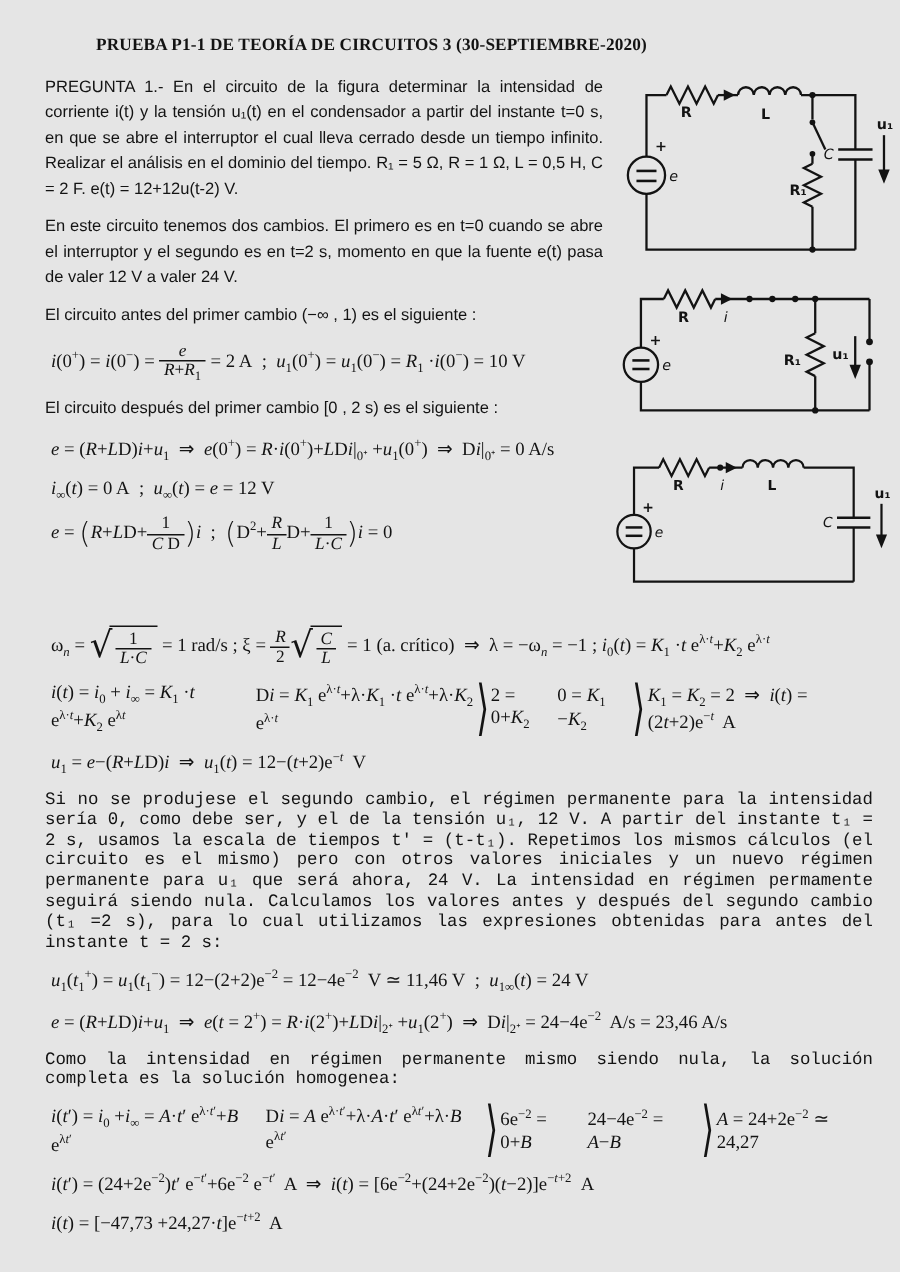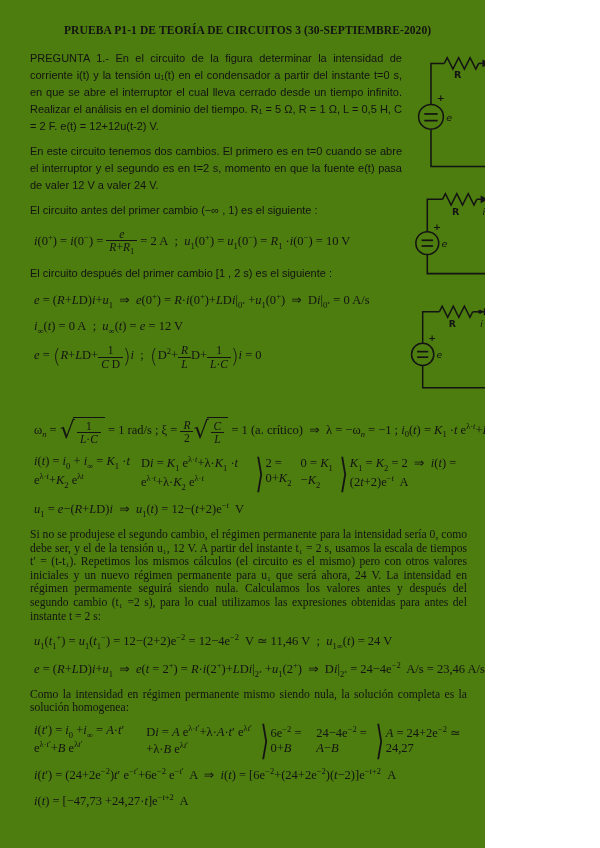--- a/index.html
+++ b/index.html
@@ -1,33 +1,33 @@
 <!DOCTYPE html>
 <html><head>
 <meta charset="utf-8">
 <style>
   html,body{margin:0;padding:0;background:#fff;}
   .page{
-    width:485px;height:848px;background:#4d7c0f;color:#131313;
+    width:600px;height:848px;background:#e5e5e5;color:#131313;
     box-sizing:border-box;padding:24px 18px 10px 30px;overflow:hidden;
     font-family:"Liberation Sans",sans-serif;position:relative;
   }
   .title{
     font-family:"Liberation Serif",serif;font-weight:bold;font-size:11.5px;
     letter-spacing:.1px;margin:0 0 14px 34px;
   }
   .row{display:flex;}
   .col-left{width:372px;flex:0 0 372px;}
   .col-right{flex:1;display:flex;flex-direction:column;align-items:flex-end;padding-left:4px;}
   .sansp{
     font-size:11px;line-height:17px;text-align:justify;margin:0 0 8px 0;
   }
   .sansline{font-size:11px;line-height:17px;margin:6px 0 4px 0;}
   .serifp{
-    font-family:Liberation Serif, serif;font-size:11.6px;line-height:13.6px;
+    font-family:Liberation Mono, monospace;font-size:11.6px;line-height:13.6px;
     text-align:justify;margin:8px 0 6px 0;
   }
   .eq{
     font-family:"Liberation Serif",serif;font-size:12.5px;margin:9px 0 9px 4px;
     white-space:nowrap;
   }
   .eq sup,.eq sub{font-size:8.5px;}
   .frac{display:inline-block;text-align:center;vertical-align:middle;font-size:.92em;line-height:1.05;}
   .frac .num{display:block;border-bottom:1px solid #131313;padding:0 3px;}
   .frac .den{display:block;padding:0 3px;}
@@ -57,21 +57,21 @@
 <div class="page">
 
   <div class="title">PRUEBA P1-1 DE TEORÍA DE CIRCUITOS 3 (30-SEPTIEMBRE-2020)</div>
 
   <div class="row">
     <div class="col-left">
       <p class="sansp">PREGUNTA 1.-  En el circuito de la figura determinar la intensidad de corriente i(t) y la tensión u₁(t) en el condensador a partir del instante t=0 s, en que se abre el interruptor el cual lleva cerrado desde un tiempo infinito. Realizar el análisis en el dominio del tiempo. R₁ = 5 Ω, R = 1 Ω, L = 0,5 H, C = 2 F. e(t) = 12+12u(t-2) V.</p>
       <p class="sansp">En este circuito tenemos dos cambios. El primero es en t=0 cuando se abre el interruptor y el segundo es en t=2 s, momento en que la fuente e(t) pasa de valer 12 V a valer 24 V.</p>
       <div class="sansline">El circuito antes del primer cambio (−∞ , 1) es el siguiente :</div>
       <div class="eq"><i>i</i>(0<sup>+</sup>) = <i>i</i>(0<sup>−</sup>) = <span class="frac"><span class="num"><i>e</i></span><span class="den"><i>R</i>+<i>R</i><sub>1</sub></span></span> = 2 A&nbsp;&nbsp;;&nbsp;&nbsp;<i>u</i><sub>1</sub>(0<sup>+</sup>) = <i>u</i><sub>1</sub>(0<sup>−</sup>) = <i>R</i><sub>1</sub> ·<i>i</i>(0<sup>−</sup>) = 10 V</div>
-      <div class="sansline">El circuito después del primer cambio [1 , 2 s) es el siguiente :</div>
+      <div class="sansline">El circuito después del primer cambio [0 , 2 s) es el siguiente :</div>
       <div class="eq"><i>e</i> = (<i>R</i>+<i>L</i>D)<i>i</i>+<i>u</i><sub>1</sub> &nbsp;⇒&nbsp; <i>e</i>(0<sup>+</sup>) = <i>R</i>·<i>i</i>(0<sup>+</sup>)+<i>L</i>D<i>i</i>|<sub>0⁺</sub> +<i>u</i><sub>1</sub>(0<sup>+</sup>) &nbsp;⇒&nbsp; D<i>i</i>|<sub>0⁺</sub> = 0 A/s</div>
       <div class="eq"><i>i</i><sub>∞</sub>(<i>t</i>) = 0 A&nbsp;&nbsp;;&nbsp;&nbsp;<i>u</i><sub>∞</sub>(<i>t</i>) = <i>e</i> = 12 V</div>
       <div class="eq"><i>e</i> = <span class="bigp">(</span><i>R</i>+<i>L</i>D+<span class="frac"><span class="num">1</span><span class="den"><i>C</i> D</span></span><span class="bigp">)</span><i>i</i>&nbsp;&nbsp;;&nbsp;&nbsp;<span class="bigp">(</span>D<sup>2</sup>+<span class="frac"><span class="num"><i>R</i></span><span class="den"><i>L</i></span></span>D+<span class="frac"><span class="num">1</span><span class="den"><i>L</i>·<i>C</i></span></span><span class="bigp">)</span><i>i</i> = 0</div>
     </div>
 
     <div class="col-right">
 
       <div class="circ">
         <svg width="186" height="126" viewBox="0 0 195 132">
           <g>

